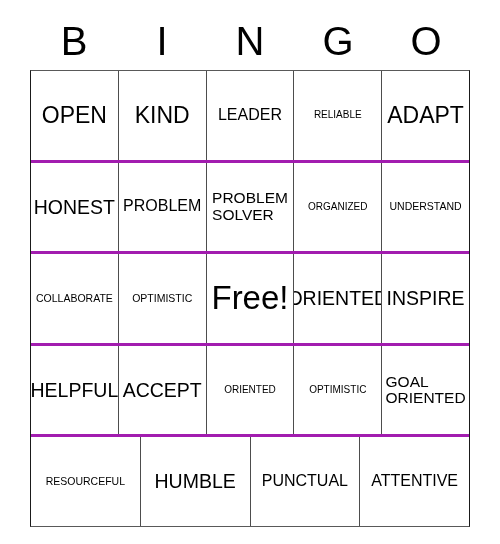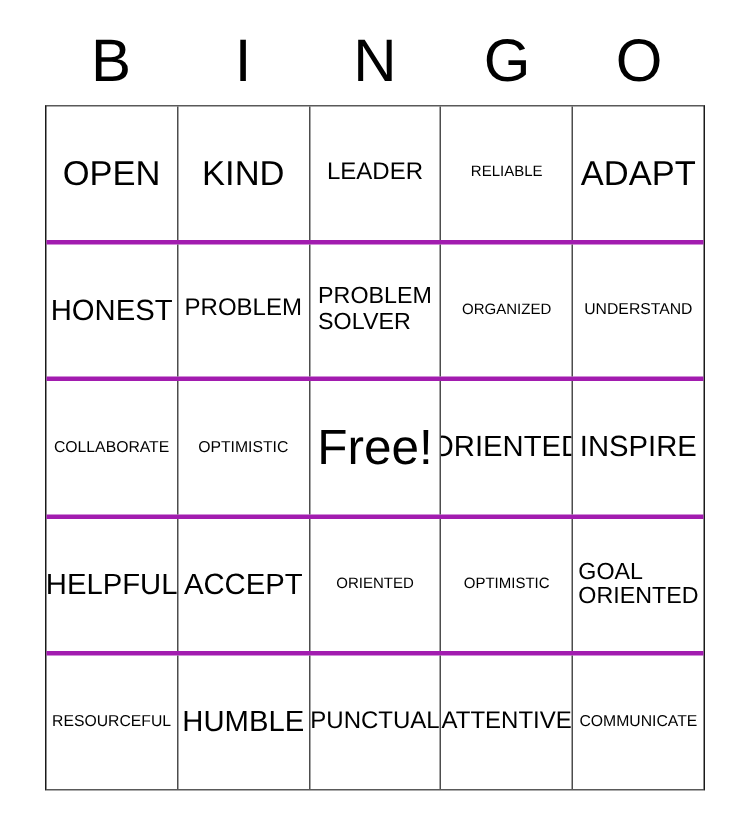--- a/index.html
+++ b/index.html
@@ -185,19 +185,16 @@
         </div>
       <div class="cell sz-lg">
           <span class="cell-text">HUMBLE</span>
         </div>
       <div class="cell sz-md">
           <span class="cell-text">PUNCTUAL</span>
         </div>
       <div class="cell sz-md">
           <span class="cell-text">ATTENTIVE</span>
         </div>
-      <div class="cell sz-xs">
-          <span class="cell-text">COMMUNICATE</span>
-        </div>
     </div>
 
   </div>
 </div>
 
 </body></html>

